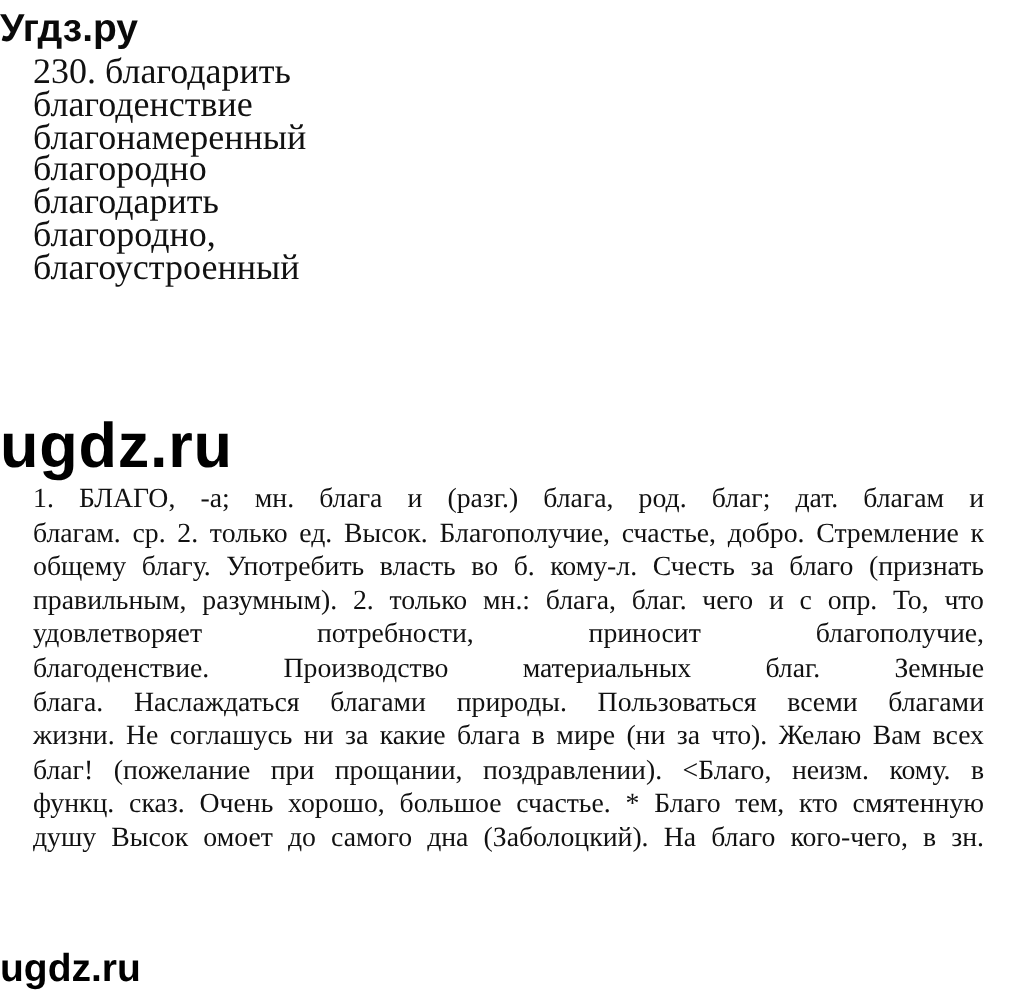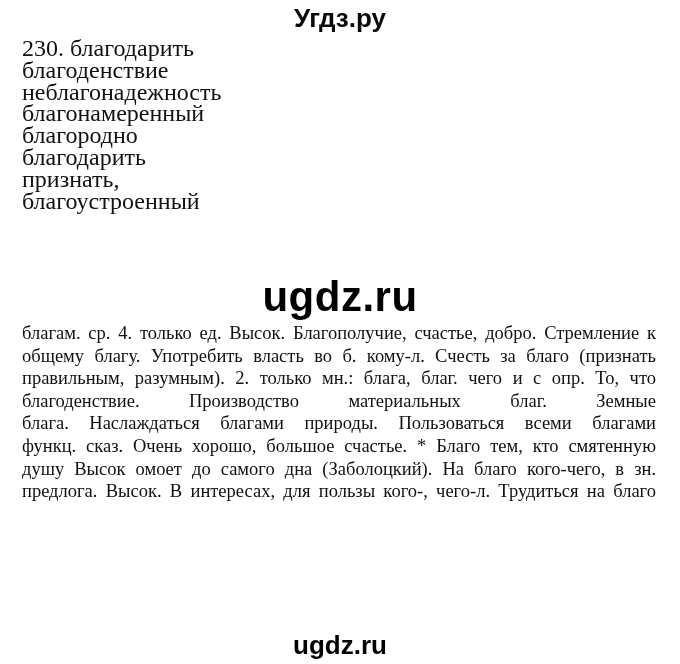--- a/index.html
+++ b/index.html
@@ -12,21 +12,21 @@
       height: 664px;
       position: relative;
       overflow: hidden;
       color: #111111;
     }
     .site-header {
       position: absolute;
       top: 2px;
       left: 0;
       width: 680px;
-      text-align: center;
+      text-align: left;
       font-family: "Liberation Sans", sans-serif;
       font-weight: bold;
       font-size: 26px;
       line-height: 32px;
       color: #0a0a0a;
     }
     .word-list {
       position: absolute;
       top: 38px;
       left: 22px;
@@ -40,21 +40,21 @@
     }
     .word-list li {
       margin: 0;
       padding: 0;
       white-space: nowrap;
     }
     .watermark {
       position: absolute;
       left: 0;
       width: 680px;
-      text-align: center;
+      text-align: left;
       font-family: "Liberation Sans", sans-serif;
       font-weight: bold;
       color: #000;
     }
     .watermark-mid {
       top: 272px;
       font-size: 42px;
       line-height: 50px;
       letter-spacing: 0.5px;
     }
@@ -88,34 +88,36 @@
     }
   </style>
 </head>
 <body>
 
 <div class="site-header">Угдз.ру</div>
 
 <ul class="word-list">
   <li>230. благодарить</li>
   <li>благоденствие</li>
-  <li>неблагонадежность</li>
   <li>благонамеренный</li>
   <li>благородно</li>
   <li>благодарить</li>
-  <li>признать,</li>
+  <li>благородно,</li>
   <li>благоустроенный</li>
 </ul>
 
 <div class="watermark watermark-mid">ugdz.ru</div>
 
 <div class="definition">
-  <span class="line">благам. ср. 4. только ед. Высок. Благополучие, счастье, добро. Стремление к</span>
+  <span class="line first">1.          БЛАГО, -а; мн. блага          и (разг.) блага, род. благ; дат. благам          и</span>
+  <span class="line">благам. ср. 2. только ед. Высок. Благополучие, счастье, добро. Стремление к</span>
   <span class="line">общему благу. Употребить власть во б. кому-л. Счесть за благо (признать</span>
   <span class="line">правильным, разумным). 2. только мн.: блага, благ. чего и с опр. То, что</span>
+  <span class="line">удовлетворяет потребности, приносит благополучие,</span>
   <span class="line">благоденствие. Производство материальных благ. Земные</span>
   <span class="line">блага. Наслаждаться благами природы. Пользоваться всеми благами</span>
+  <span class="line">жизни. Не соглашусь ни за какие блага в мире (ни за что). Желаю Вам всех</span>
+  <span class="line">благ! (пожелание при прощании, поздравлении). &lt;Благо, неизм. кому. в</span>
   <span class="line">функц. сказ. Очень хорошо, большое счастье. * Благо тем, кто смятенную</span>
   <span class="line">душу Высок омоет до самого дна (Заболоцкий). На благо кого-чего, в зн.</span>
-  <span class="line">предлога. Высок. В интересах, для пользы кого-, чего-л. Трудиться на благо</span>
 </div>
 
 <div class="watermark watermark-bottom">ugdz.ru</div>
 
 </body></html>

